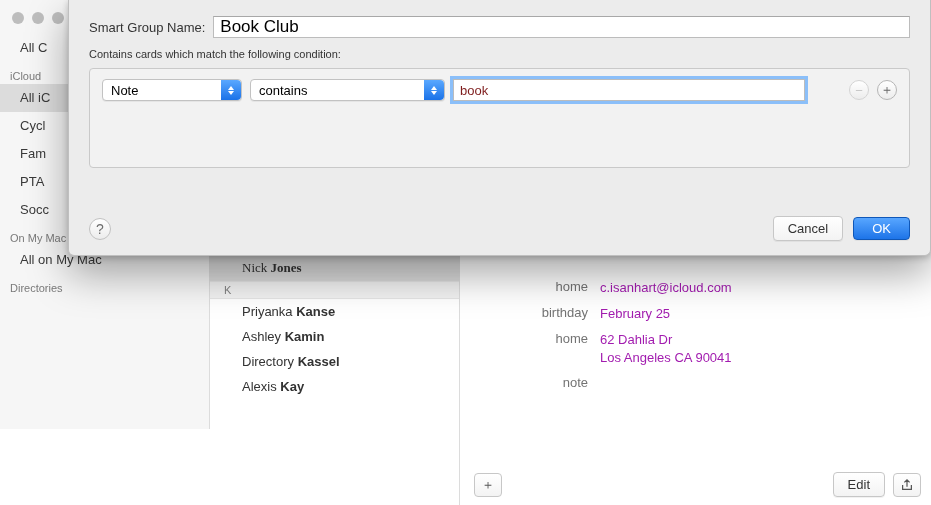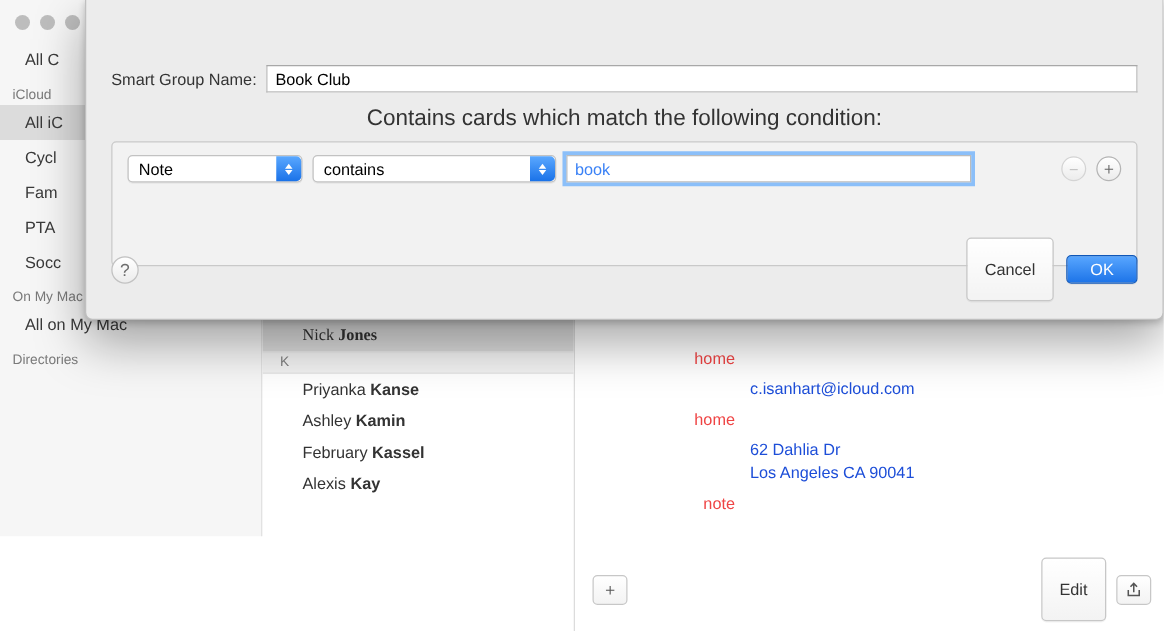--- a/index.html
+++ b/index.html
@@ -76,33 +76,33 @@
   .c-row b{ font-weight:700; }
 
   
   .detail {
     position:absolute;
     left:460px; top:255px; right:0; bottom:0;
     background:#fff;
     font-size:13px;
   }
   .drow { display:flex; padding:4px 0; }
-  .dlabel { width:140px; text-align:right; color:#ef4444; padding-right:12px; }
-  .dval { flex:1; color:#1d4ed8; line-height:18px;margin-top:23px; }
+  .dlabel { width:140px; text-align:right; color:#737373; padding-right:12px; }
+  .dval { flex:1; color:#a21caf; line-height:18px; }
   .detail-buttons {
     position:absolute;
     left:0; right:10px; bottom:8px;
     display:flex; align-items:center;
     padding-left:14px;
   }
   .mac-btn {
     background:linear-gradient(#ffffff,#f3f3f3);
     border:1px solid #c7c7c7;
     border-radius:4px;
-    padding:17px 14px;
+    padding:4px 14px;
     font-size:13px;
     color:#333;
     box-shadow:0 1px 0 rgba(0,0,0,.05);
   }
   .icon-square {
     width:28px;height:24px;
     background:linear-gradient(#ffffff,#f3f3f3);
     border:1px solid #c7c7c7;
     border-radius:4px;
     display:flex;align-items:center;justify-content:center;
@@ -118,36 +118,35 @@
     background:#ececec;
     border:1px solid #bfbfbf;
     border-top:none;
     border-radius:0 0 6px 6px;
     box-shadow:0 18px 40px rgba(0,0,0,.35), 0 2px 6px rgba(0,0,0,.2);
     padding:16px 20px 14px 20px;
   }
   .sg-row {
     display:flex; align-items:center; gap:8px;
     margin-bottom:10px;
-    margin-top:36px;
   }
   .sg-label { color:#333; font-size:13px; }
   .sg-name-input {
     flex:1;
     height:22px;
     border:1px solid #bcbcbc;
     border-top-color:#a8a8a8;
     border-radius:0;
     background:#fff;
     padding:0 6px;
-    font-size:13px;
+    font-size:17px;
     color:#000;
   }
   .sg-instruct {
-    font-size:18px; color:#333; margin-bottom:8px;text-align:center;
+    font-size:11px; color:#333; margin-bottom:8px;
   }
   .rules {
     border:1px solid #c9c9c9;
     border-radius:4px;
     background:#f2f2f2;
     padding:10px 12px;
     height:100px;
   }
   .rule-row { display:flex; gap:8px; align-items:center; }
   .popup {
@@ -177,27 +176,27 @@
     width:0;height:0;
     border-left:3px solid transparent;
     border-right:3px solid transparent;
   }
   .popup .arrows:before{ border-bottom:4px solid #fff; }
   .popup .arrows:after { border-top:4px solid #fff; }
   .popup.field{ width:140px; }
   .popup.op{ width:195px; }
 
   .rule-input {
-    width:324px; height:22px;
+    width:352px; height:22px;
     border:1px solid #bcbcbc;
     border-radius:0;
     background:#fff;
     padding:0 6px;
     font-size:13px;
-    color:#3b82f6;
+    color:#7f1d1d;
     outline:3px solid rgba(96,169,252,.7);
     outline-offset:0;
   }
   .circ {
     width:20px;height:20px;border-radius:50%;
     border:1px solid #b5b5b5;
     display:flex;align-items:center;justify-content:center;
     color:#666; font-size:13px;
     background:linear-gradient(#ffffff,#ececec);
   }
@@ -258,34 +257,38 @@
   <div class="sep-letter">K</div>
   <div class="c-row">
     <span>Priyanka</span>
     <b>Kanse</b>
   </div>
   <div class="c-row">
     <span>Ashley</span>
     <b>Kamin</b>
   </div>
   <div class="c-row">
-    <span>February</span>
+    <span>Directory</span>
     <b>Kassel</b>
   </div>
   <div class="c-row">
     <span>Alexis</span>
     <b>Kay</b>
   </div>
 </div>
 
 <div class="detail">
   <div style="height:20px"></div>
   <div class="drow">
     <div class="dlabel">home</div>
     <div class="dval">c.isanhart@icloud.com</div>
+  </div>
+  <div class="drow">
+    <div class="dlabel">birthday</div>
+    <div class="dval">February 25</div>
   </div>
   <div class="drow">
     <div class="dlabel">home</div>
     <div class="dval" style="white-space:pre-line">62 Dahlia Dr
 Los Angeles CA 90041</div>
   </div>
   <div class="drow">
     <div class="dlabel">note</div>
     <div class="dval"></div>
   </div>

